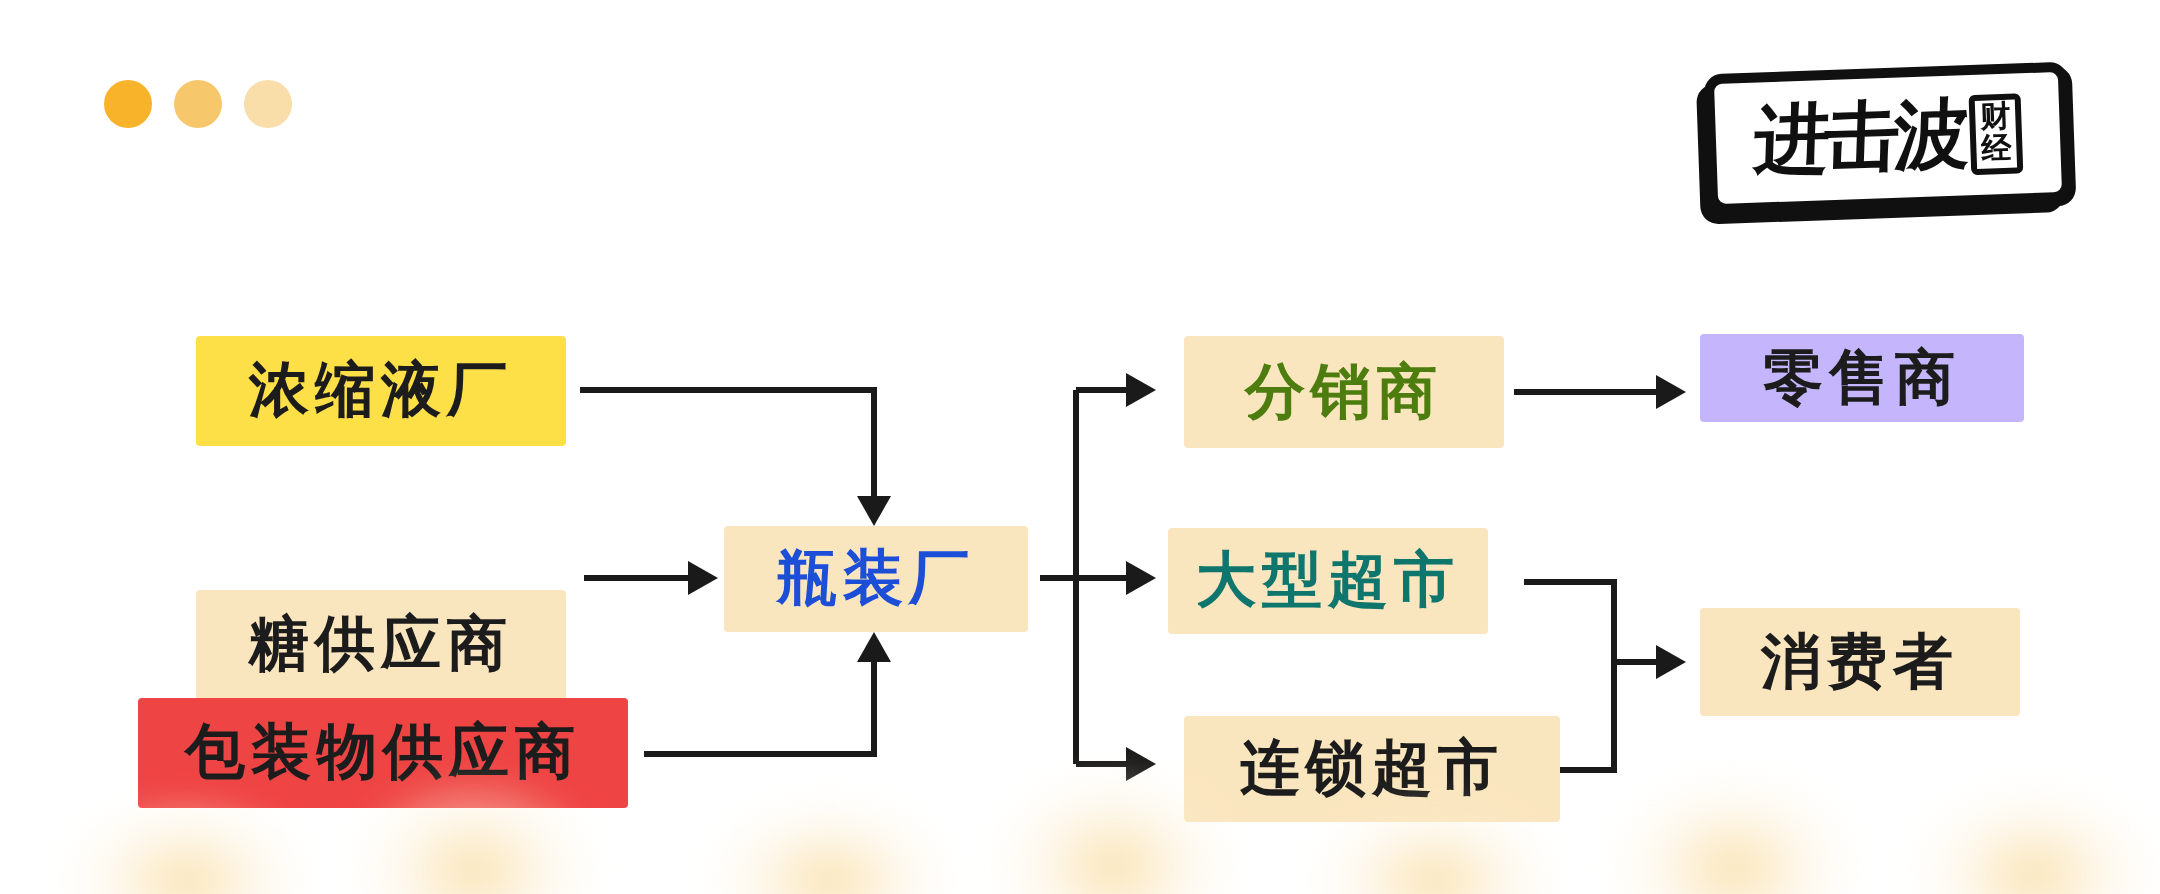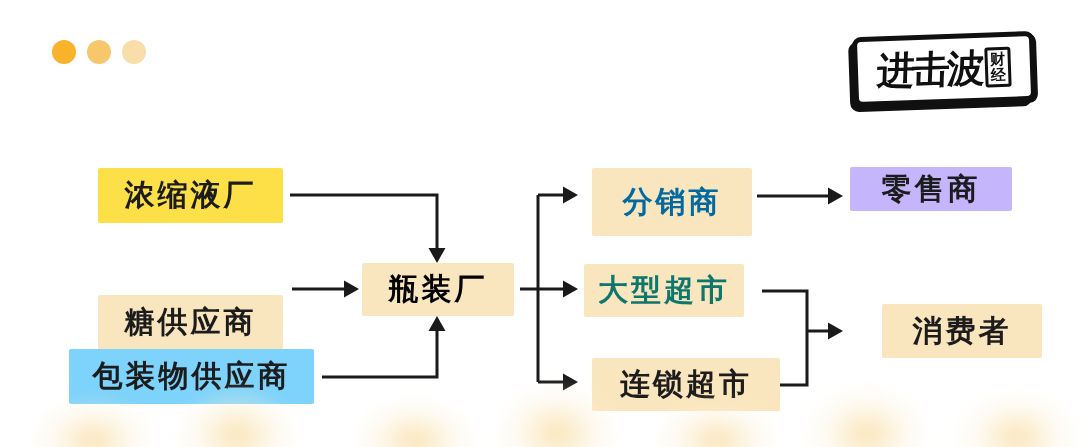--- a/index.html
+++ b/index.html
@@ -108,27 +108,27 @@
         <polygon points="563,390.5 563,373.5 578,382" fill="#1A1A1A"></polygon>
         <path d="M 757 196 L 828 196" fill="none" stroke="#1A1A1A" stroke-width="3"></path>
         <polygon points="828,204.5 828,187.5 843,196" fill="#1A1A1A"></polygon>
         <path d="M 762 291 L 807 291 L 807 385 L 762 385" fill="none" stroke="#1A1A1A" stroke-width="3"></path>
         <path d="M 807 331 L 828 331" fill="none" stroke="#1A1A1A" stroke-width="3"></path>
         <polygon points="828,339.5 828,322.5 843,331" fill="#1A1A1A"></polygon>
       </svg>
 
   <div class="node" style="left: 98px; top: 168px; width: 185px; height: 55px; background: #fde047; color: rgb(28, 28, 28);">浓缩液厂</div>
       <div class="node" style="left: 98px; top: 263px; width: 185px; height: 55px; background: rgb(250, 230, 190); color: rgb(28, 28, 28); margin-top: 32px;">糖供应商</div>
-      <div class="node" style="left: 69px; top: 349px; width: 245px; height: 55px; background: #7dd3fc; color: rgb(28, 28, 28);">包装物供应商</div>
-      <div class="node" style="left: 362px; top: 263px; width: 152px; height: 53px; background: rgb(250, 230, 190); color: #000000;">瓶装厂</div>
-      <div class="node" style="left: 592px; top: 168px; width: 160px; height: 68px; background: rgb(250, 230, 190); color: #0369a1;">分销商</div>
+      <div class="node" style="left: 69px; top: 349px; width: 245px; height: 55px; background: #ef4444; color: rgb(28, 28, 28);">包装物供应商</div>
+      <div class="node" style="left: 362px; top: 263px; width: 152px; height: 53px; background: rgb(250, 230, 190); color: #1d4ed8;">瓶装厂</div>
+      <div class="node" style="left: 592px; top: 168px; width: 160px; height: 56px; background: rgb(250, 230, 190); color: #4d7c0f;">分销商</div>
       <div class="node" style="left: 584px; top: 264px; width: 160px; height: 53px; background: rgb(250, 230, 190); color: #0f766e;">大型超市</div>
       <div class="node" style="left: 592px; top: 358px; width: 188px; height: 53px; background: rgb(250, 230, 190); color: rgb(28, 28, 28);">连锁超市</div>
       <div class="node" style="left: 850px; top: 167px; width: 162px; height: 44px; background: #c4b5fd; color: rgb(28, 28, 28);">零售商</div>
-      <div class="node" style="left: 850px; top: 304px; width: 160px; height: 54px; background: rgb(250, 230, 190); color: rgb(28, 28, 28); margin-left: 32px;">消费者</div>
+      <div class="node" style="left: 850px; top: 304px; width: 160px; height: 54px; background: rgb(250, 230, 190); color: rgb(28, 28, 28);">消费者</div>
     </div>
 
   <div class="glow g1"></div>
   <div class="glow g2"></div>
   <div class="glow g3"></div>
   <div class="glow g4"></div>
   <div class="glow g5"></div>
   <div class="glow g6"></div>
   <div class="glow g7"></div>
 

